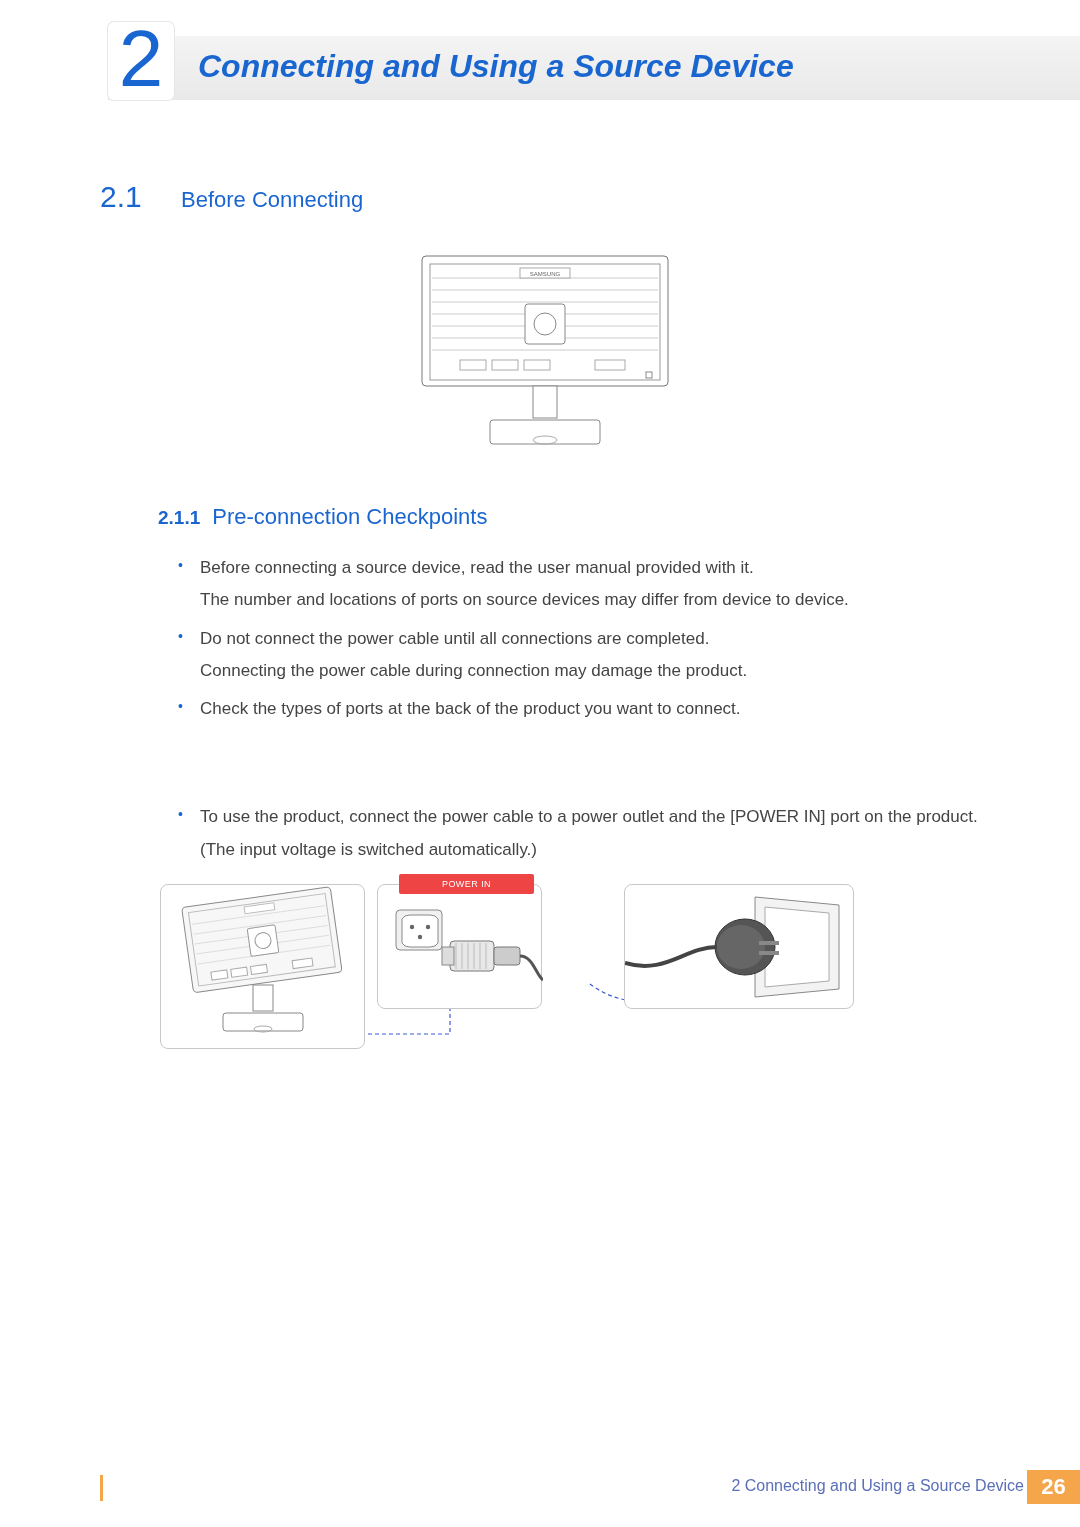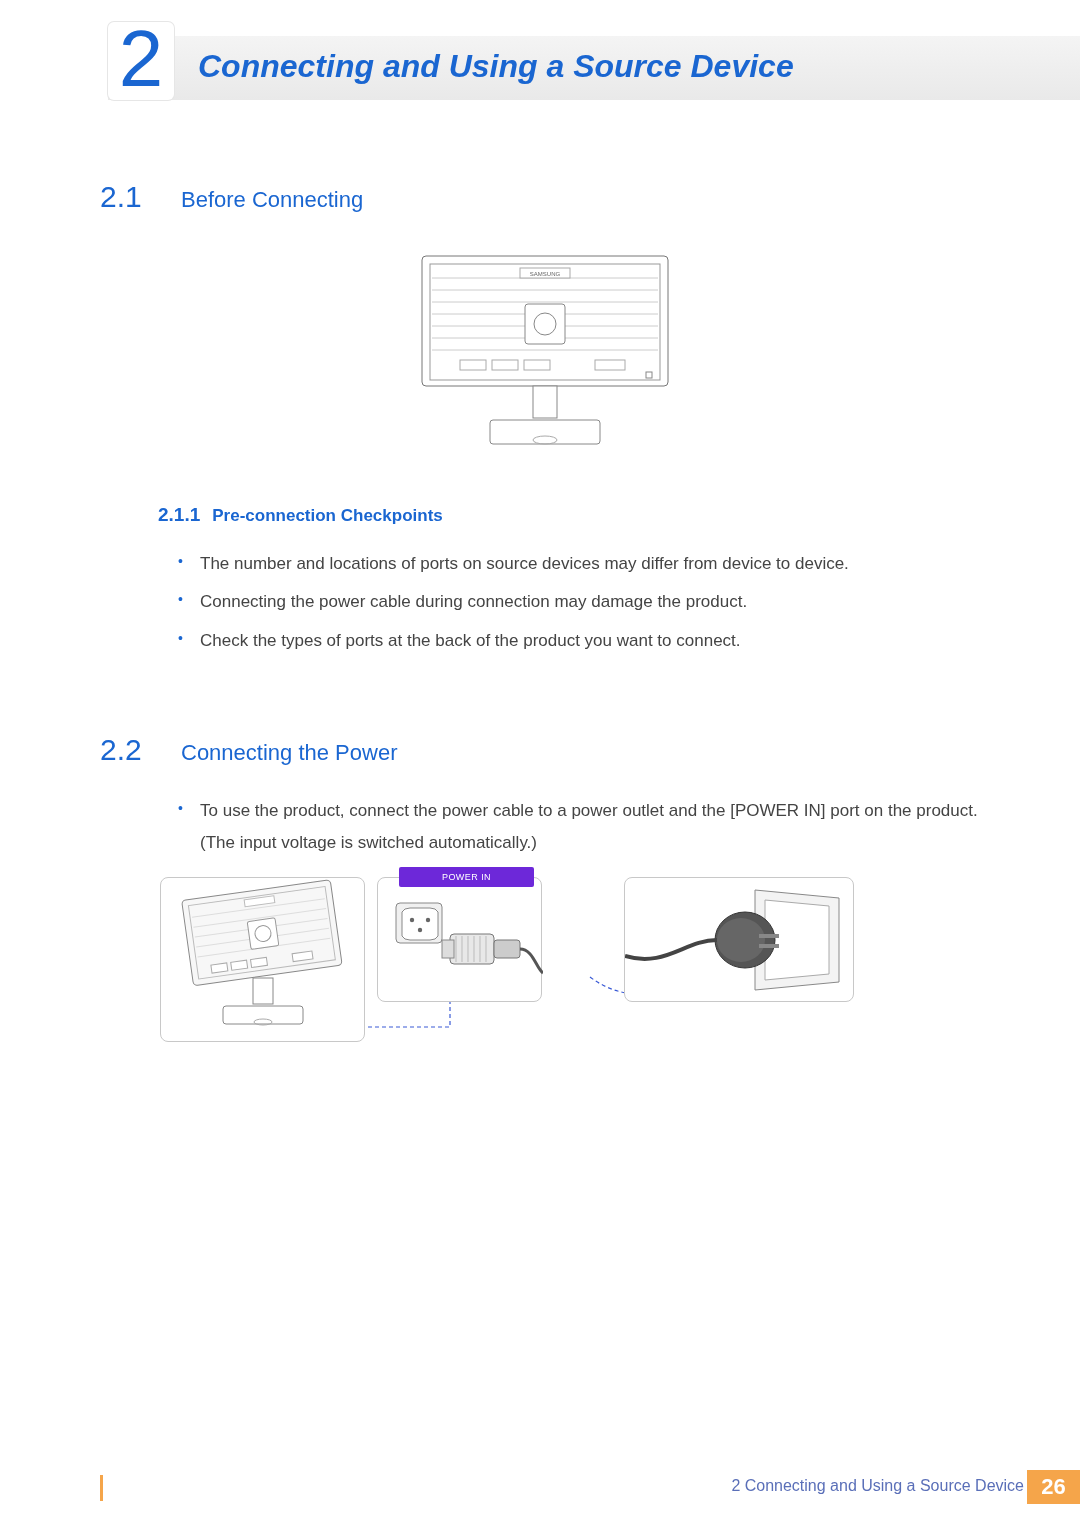--- a/index.html
+++ b/index.html
@@ -57,41 +57,41 @@
     position: absolute;
     top: 180px;
     left: 100px;
     right: 90px;
   }
   .sec-row { display: flex; align-items: baseline; gap: 26px; margin-bottom: 28px; }
   .sec-num { font-size: 30px; color: #1a66d1; width: 55px; }
   .sec-title { font-size: 22px; color: #1a66d1; }
   .subsec-row { display: flex; align-items: baseline; gap: 12px; margin-left: 58px; margin-bottom: 22px; }
   .subsec-num { font-size: 19px; font-weight: bold; color: #1a66d1; }
-  .subsec-title { font-size: 17px; font-weight: bold; color: #1a66d1; }
+  .subsec-title { font-size: 22px; font-weight: normal; color: #1a66d1; }
   ul.bullets { list-style: none; margin-left: 78px; }
   ul.bullets li { position: relative; padding-left: 22px; font-size: 17px; line-height: 1.9; color: #444; margin-bottom: 6px; }
   ul.bullets li::before {
     content: "•"; position: absolute; left: 0; top: 0; color: #1a66d1; font-size: 14px;
   }
   .li-sub { display: block; }
   .figure-1 { display: flex; justify-content: center; margin: 40px 0 50px 0; }
   .figure-2 { display: flex; justify-content: flex-start; margin: 18px 0 0 60px; gap: 12px; }
 
   
   .monitor-svg { width: 250px; height: 200px; }
 
   
   .panel { border: 1px solid #c8c8c8; border-radius: 8px; background: #fff; }
   .panel-a { width: 205px; height: 165px; position: relative; }
   .panel-b { width: 165px; height: 125px; position: relative; margin-top: 0;}
   .panel-b-wrap { position: relative; }
   .panel-b-label {
     position: absolute; top: -10px; left: 22px; right: 8px; height: 20px;
-    background: #6d28d9; color: #fff; font-size: 9px; letter-spacing: 0.05em;
+    background: #ef4444; color: #fff; font-size: 9px; letter-spacing: 0.05em;
     display: flex; align-items: center; justify-content: center; border-radius: 2px; z-index: 2;
   }
   .panel-c { width: 230px; height: 125px; position: relative; margin-left: 70px;}
 
   
   .footer {
     position: absolute;
     bottom: 24px;
     right: 0;
     left: 100px;
@@ -179,36 +179,34 @@
     </svg>
   </div>
 
   <div class="subsec-row">
     <div class="subsec-num">2.1.1</div>
     <div class="subsec-title">Pre-connection Checkpoints</div>
   </div>
 
   <ul class="bullets">
     <li>
+      <span>Before connecting a source device, read the user manual provided with it.</span>
       <span class="li-sub">The number and locations of ports on source devices may differ from device to device.</span>
     </li>
     <li>
+      <span>Do not connect the power cable until all connections are completed.</span>
       <span class="li-sub">Connecting the power cable during connection may damage the product.</span>
     </li>
     <li>
       <span>Check the types of ports at the back of the product you want to connect.</span>
     </li>
   </ul>
 
   <div style="height:70px"></div>
 
-  <div class="sec-row">
-    <div class="sec-num">2.2</div>
-    <div class="sec-title">Connecting the Power</div>
-  </div>
 
   <ul class="bullets" style="margin-left:78px;">
     <li>
       <span>To use the product, connect the power cable to a power outlet and the [POWER IN] port on the product.(The input voltage is switched automatically.)</span>
     </li>
   </ul>
 
   <div class="figure-2">
 
     <svg width="800" height="170" style="position:absolute; margin-left:-10px; z-index:0;">

